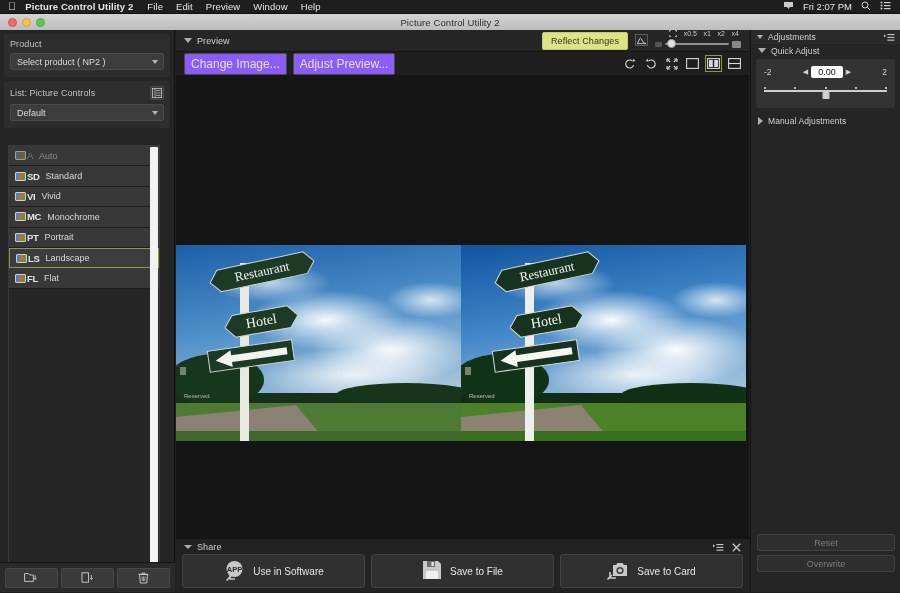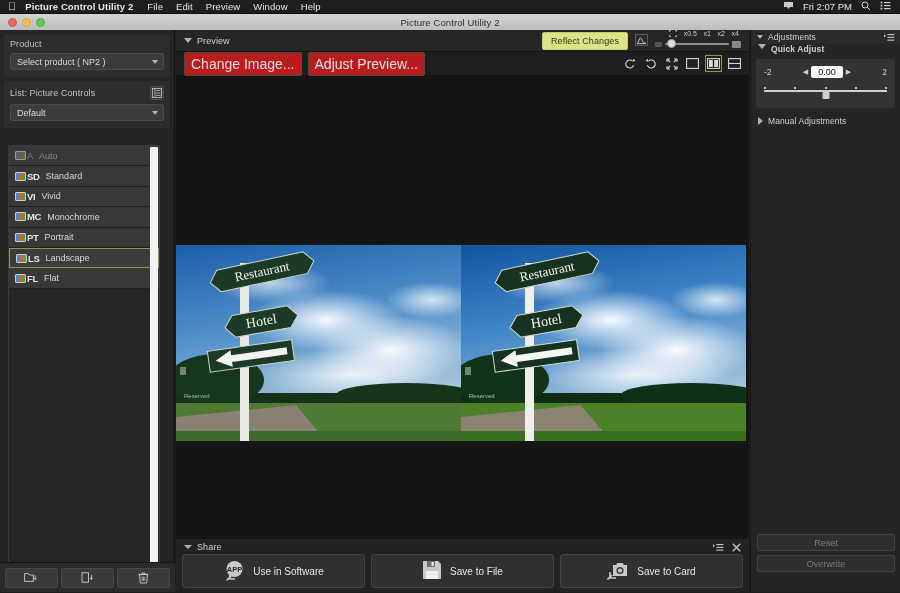--- a/index.html
+++ b/index.html
@@ -129,22 +129,22 @@
   .zs-knob { position: absolute; bottom: 3.5px; left: 12px; width: 9px; height: 9px; border-radius: 50%;
     background: #e2e2e2; border: 1px solid #9a9a9a; }
   .zs-min { position: absolute; bottom: 5px; left: 0; width: 7px; height: 5px; background: #555; border-radius: 1px; }
   .zs-max { position: absolute; bottom: 4px; right: 0; width: 9px; height: 7px; background: #888; border-radius: 1px; }
 
   .preview-tools {
     height: 24px; background: #1f1f1f; display: flex; align-items: center;
     padding: 0 8px; border-bottom: 1px solid #141414;
   }
   .btn-std {
-    background: #b91c1c; border: 1px solid #4a4a4a; border-radius: 2px;
-    font-size: 14px; color: #e0e0e0; padding: 3px 6px; margin-right: 6px;
+    background: #8b5cf6; border: 1px solid #4a4a4a; border-radius: 2px;
+    font-size: 12px; color: #e0e0e0; padding: 3px 6px; margin-right: 6px;
   }
   .pt-right { margin-left: auto; display: flex; align-items: center; gap: 8px; }
   .vicon { width: 13px; height: 13px; display: flex; align-items: center; justify-content: center; }
   .vicon.active { outline: 1px solid #8c9a4e; outline-offset: 1px; }
 
   .preview-stage {
     position: absolute; left: 0; top: 46px; width: 573px; height: 488px; background: #151515;
   }
   .img-wrap { position: absolute; top: 169px; width: 285px; height: 196px; overflow: hidden; background: #000; }
   .img-wrap.a { left: 0; }
@@ -168,21 +168,21 @@
 
   
   .right {
     position: absolute; left: 750px; top: 0; width: 150px; height: 562px;
     background: #252525; border-left: 1px solid #141414;
   }
   .adj-head { height: 14px; display: flex; align-items: center; padding-left: 6px; background: #2a2a2a; }
   .adj-head .disclose { border-top-width: 4px; border-left-width: 3px; border-right-width: 3px; }
   .adj-head .sec-title { font-size: 8.5px; }
   .adj-right { margin-left: auto; padding-right: 5px; display: flex; align-items: center; }
-  .qa-head { height: 13px; display: flex; padding-left: 7px; font-weight: bold; }
+  .qa-head { height: 13px; display: flex; align-items: center; padding-left: 7px; }
   .qa-head .sec-title { font-size: 8.5px; }
   .qa-box { margin: 2px 5px 0 5px; background: #333; border-radius: 3px; padding: 7px 8px 9px 8px; }
   .qa-row { display: flex; align-items: center; justify-content: space-between; }
   .qa-end { font-size: 8.5px; color: #cfcfcf; }
   .qa-stepper { display: flex; align-items: center; gap: 3px; }
   .qa-arrow { font-size: 7px; color: #d0d0d0; }
   .qa-val {
     background: #fff; color: #111; font-size: 9px; border-radius: 2px;
     padding: 1px 7px; min-width: 30px; text-align: center;
   }

